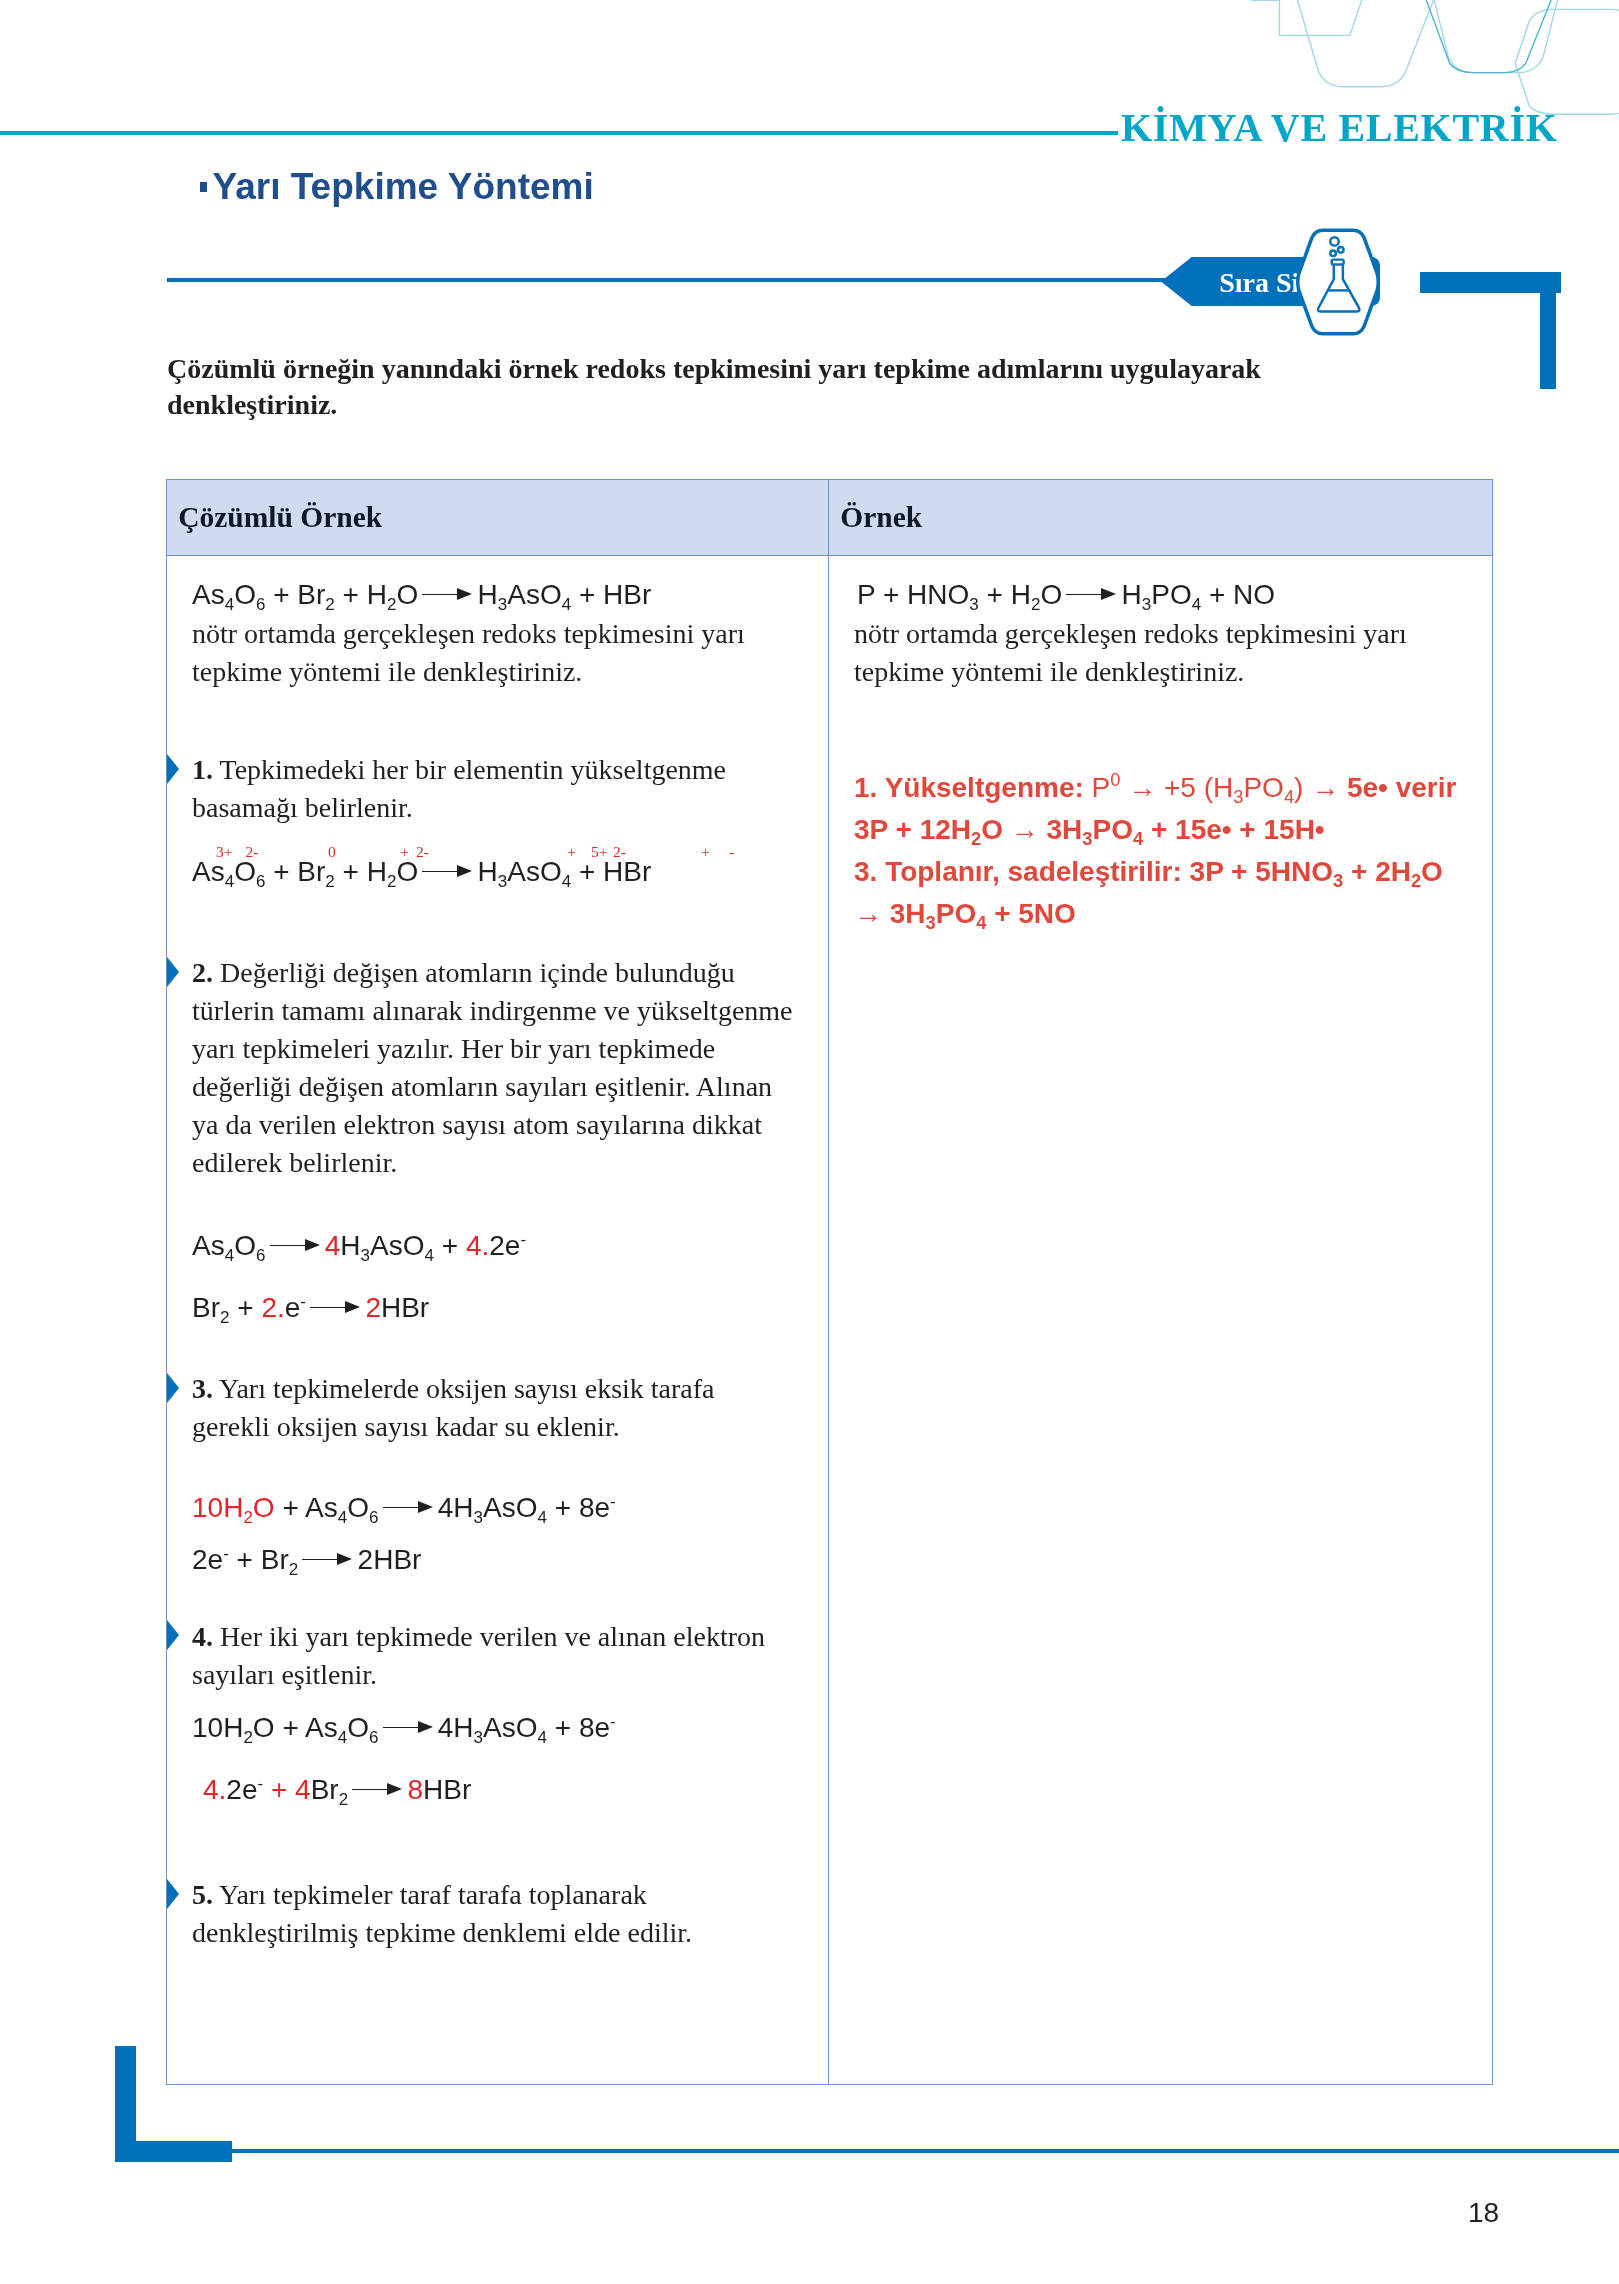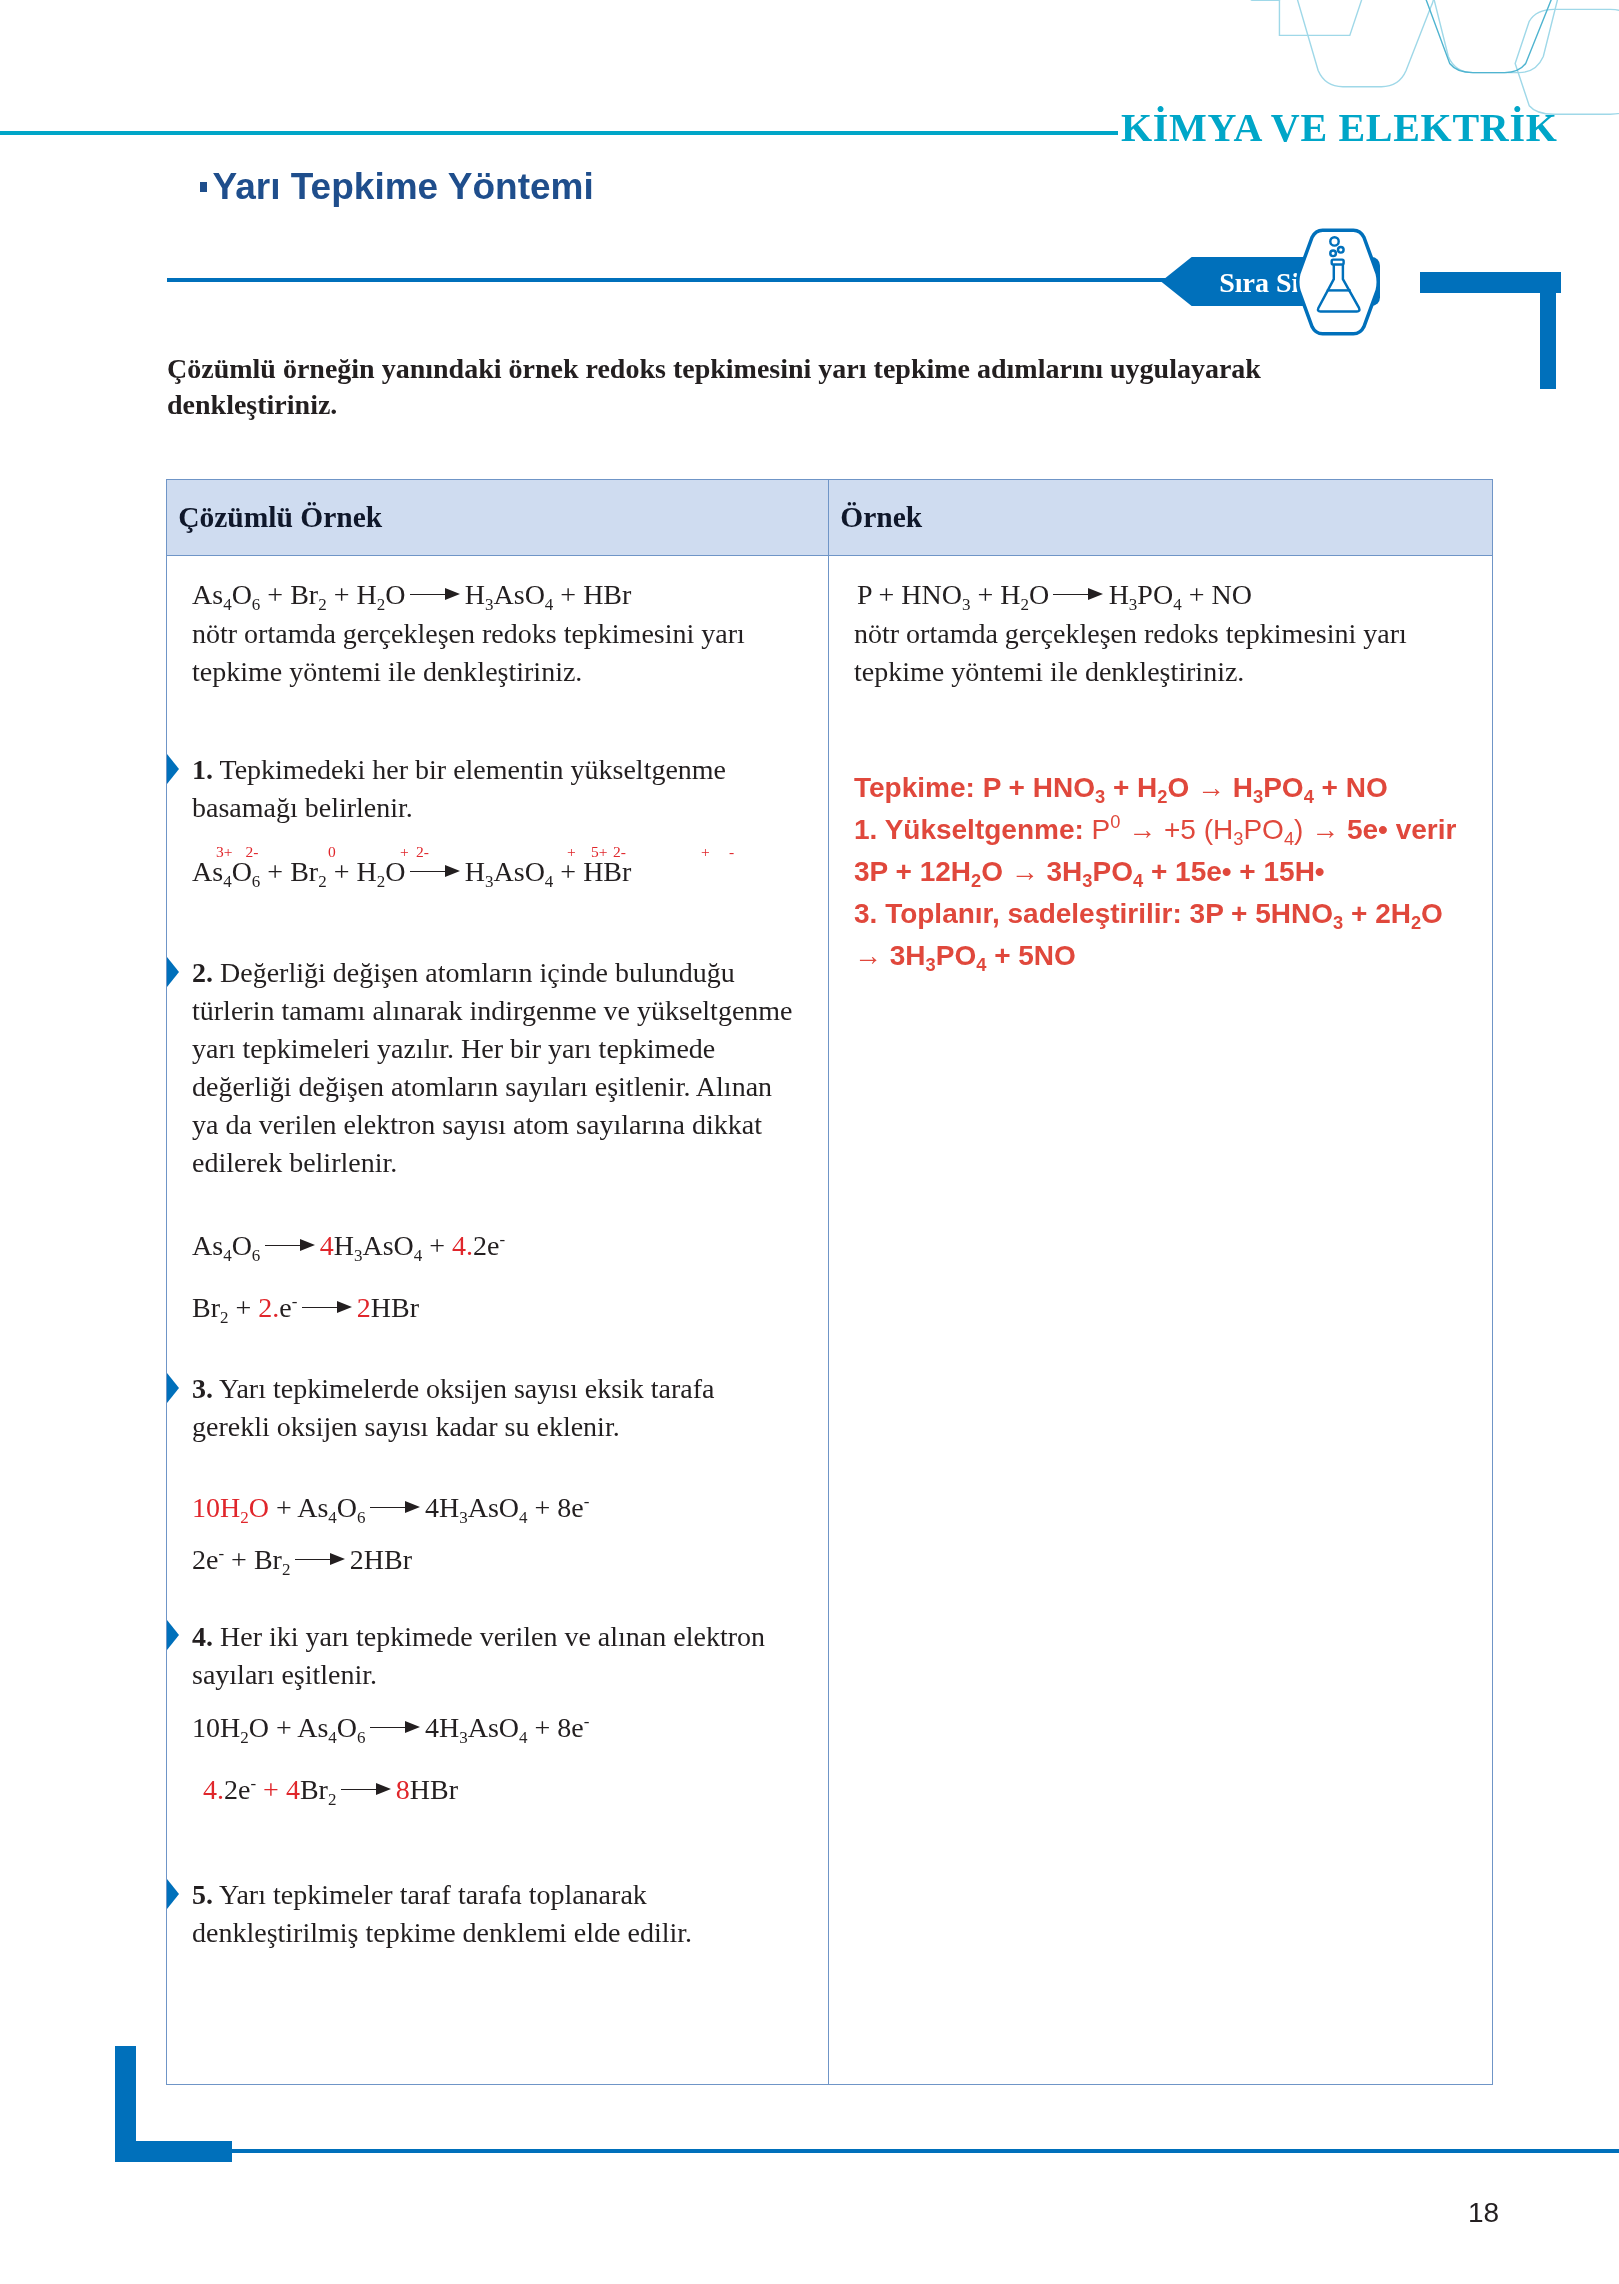--- a/index.html
+++ b/index.html
@@ -51,21 +51,21 @@
   }
   .th {
     background: #cfdcf0; border-bottom: 1.4px solid #6f95c7;
     font-family: "Liberation Serif", serif; font-weight: bold; font-size: 29.5px;
     padding: 21px 0 0 11.2px; color: #0f172a;
   }
   .th.left { border-right: 1.4px solid #6f95c7; }
   .td { position: relative; }
   .td.left { border-right: 1.4px solid #6f95c7; }
 
-  .eq { position: absolute; font-family: Liberation Serif, serif; font-size: 28px; line-height: 35px; white-space: nowrap; color: #231f20; }
+  .eq { position: absolute; font-family: Liberation Sans, sans-serif; font-size: 28px; line-height: 35px; white-space: nowrap; color: #231f20; }
   .eq sub { font-size: 17px; vertical-align: -5.6px; line-height: 0; }
   .eq sup { font-size: 17px; vertical-align: 9.8px; line-height: 0; }
   .red { color: #e0262b; }
   .arrow { display: inline-block; width: 51px; height: 14px; vertical-align: 2.8px; margin: 0 4.2px; position: relative; }
   .arrow::before { content: ""; position: absolute; left: 0; top: 6.3px; width: 37px; height: 1.4px; background: #231f20; }
   .arrow::after { content: ""; position: absolute; left: 35px; top: 0.7px; border-left: 15.5px solid #231f20; border-top: 6.3px solid transparent; border-bottom: 6.3px solid transparent; }
 
   .para { position: absolute; font-family: "Liberation Serif", serif; font-size: 28px; line-height: 38px; color: #231f20; }
   .step-marker { position: absolute; width: 0; height: 0; border-left: 12.7px solid #0070bb; border-top: 15.5px solid transparent; border-bottom: 15.5px solid transparent; }
   .step-num { font-weight: bold; }
@@ -169,21 +169,20 @@
 
     <span class="step-marker" style="left:0; top:1323px;"></span>
     <div class="para" style="left:25px; top:1320px; width:605px;"><span class="step-num">5.</span> <span>Yarı tepkimeler taraf tarafa toplanarak denkleştirilmiş tepkime denklemi elde edilir.</span></div>
   </div>
 
   <div class="td">
     <div class="eq" style="left:28px; top:21px;">P + HNO<sub>3</sub> + H<sub>2</sub>O<span class="arrow"></span>H<sub>3</sub>PO<sub>4</sub> + NO</div>
     <div class="para" style="left:25px; top:59px; width:605px;">nötr ortamda gerçekleşen redoks tepkimesini yarı tepkime yöntemi ile denkleştiriniz.</div>
 
     <div class="answer">
-      <div><span>Tepkime:</span> P + HNO<sub>3</sub> + H<sub>2</sub>O → H<sub>3</sub>PO<sub>4</sub> + NO</div>
       <div><span>1. Yükseltgenme:</span> <span class="thin">P<sup>0</sup> → +5 (H<sub>3</sub>PO<sub>4</sub>) →</span> 5e• verir 3P + 12H<sub>2</sub>O → 3H<sub>3</sub>PO<sub>4</sub> + 15e• + 15H•</div>
       <div><span>3. Toplanır, sadeleştirilir:</span> 3P + 5HNO<sub>3</sub> + 2H<sub>2</sub>O → 3H<sub>3</sub>PO<sub>4</sub> + 5NO</div>
     </div>
   </div>
 </div>
 
 <div class="corner-bl-v"></div>
 <div class="corner-bl-h"></div>
 <div class="footer-rule"></div>
 <div class="page-number">18</div>

